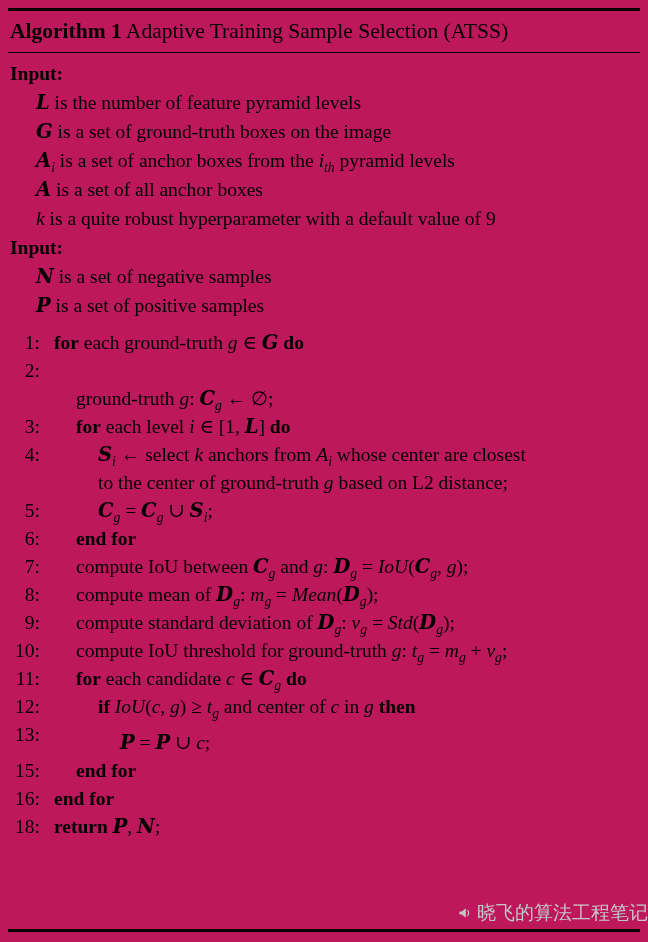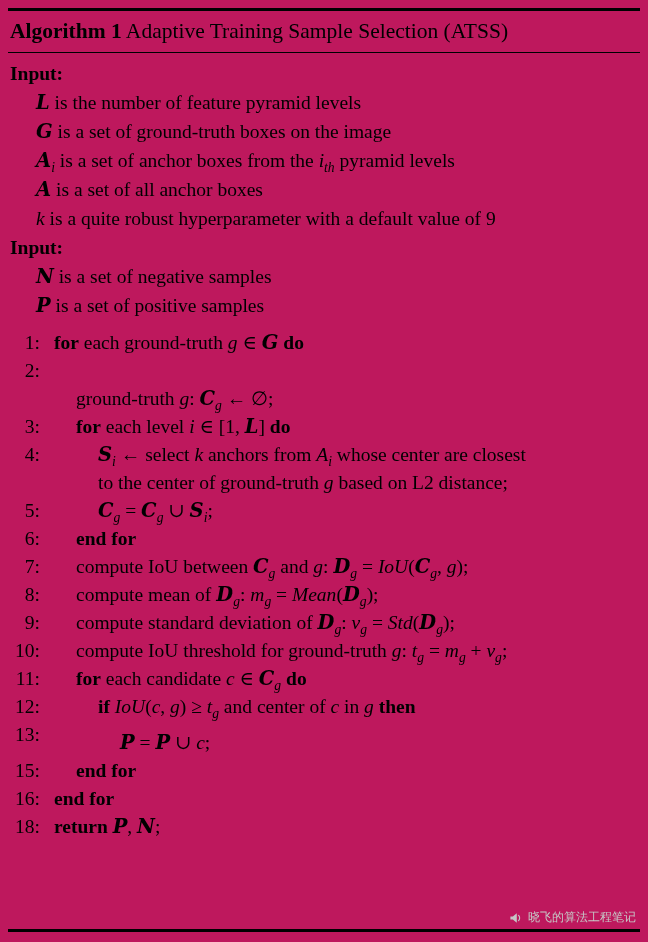--- a/index.html
+++ b/index.html
@@ -39,23 +39,23 @@
   .ind1{padding-left:30px;}
   .ind2{padding-left:52px;}
   .ind3{padding-left:74px;margin-top:8px;}
   .s-n{}
   .s-b{font-weight:bold;}
   .s-i{font-style:italic;}
   .s-cal{font-style:italic;font-weight:600;font-family:"DejaVu Serif","Liberation Serif",serif;}
   .s-sub{font-style:italic;font-size:70%;vertical-align:sub;line-height:0;}
   .bottom-rule{position:absolute;left:8px;right:8px;bottom:10px;border-top:3px solid #000;}
   .watermark{
-    position:absolute;right:12px;bottom:16px;
+    position:absolute;right:0;bottom:16px;
     display:flex;align-items:center;gap:4px;
-    color:#c6c6c6;font-size:12px;
+    color:#c6c6c6;font-size:19px;
     font-family:"Liberation Sans","DejaVu Sans",sans-serif;
     white-space:nowrap;
   }
   .watermark svg{display:block;}
 </style>
 </head>
 <body>
 
 <div class="page">
 

